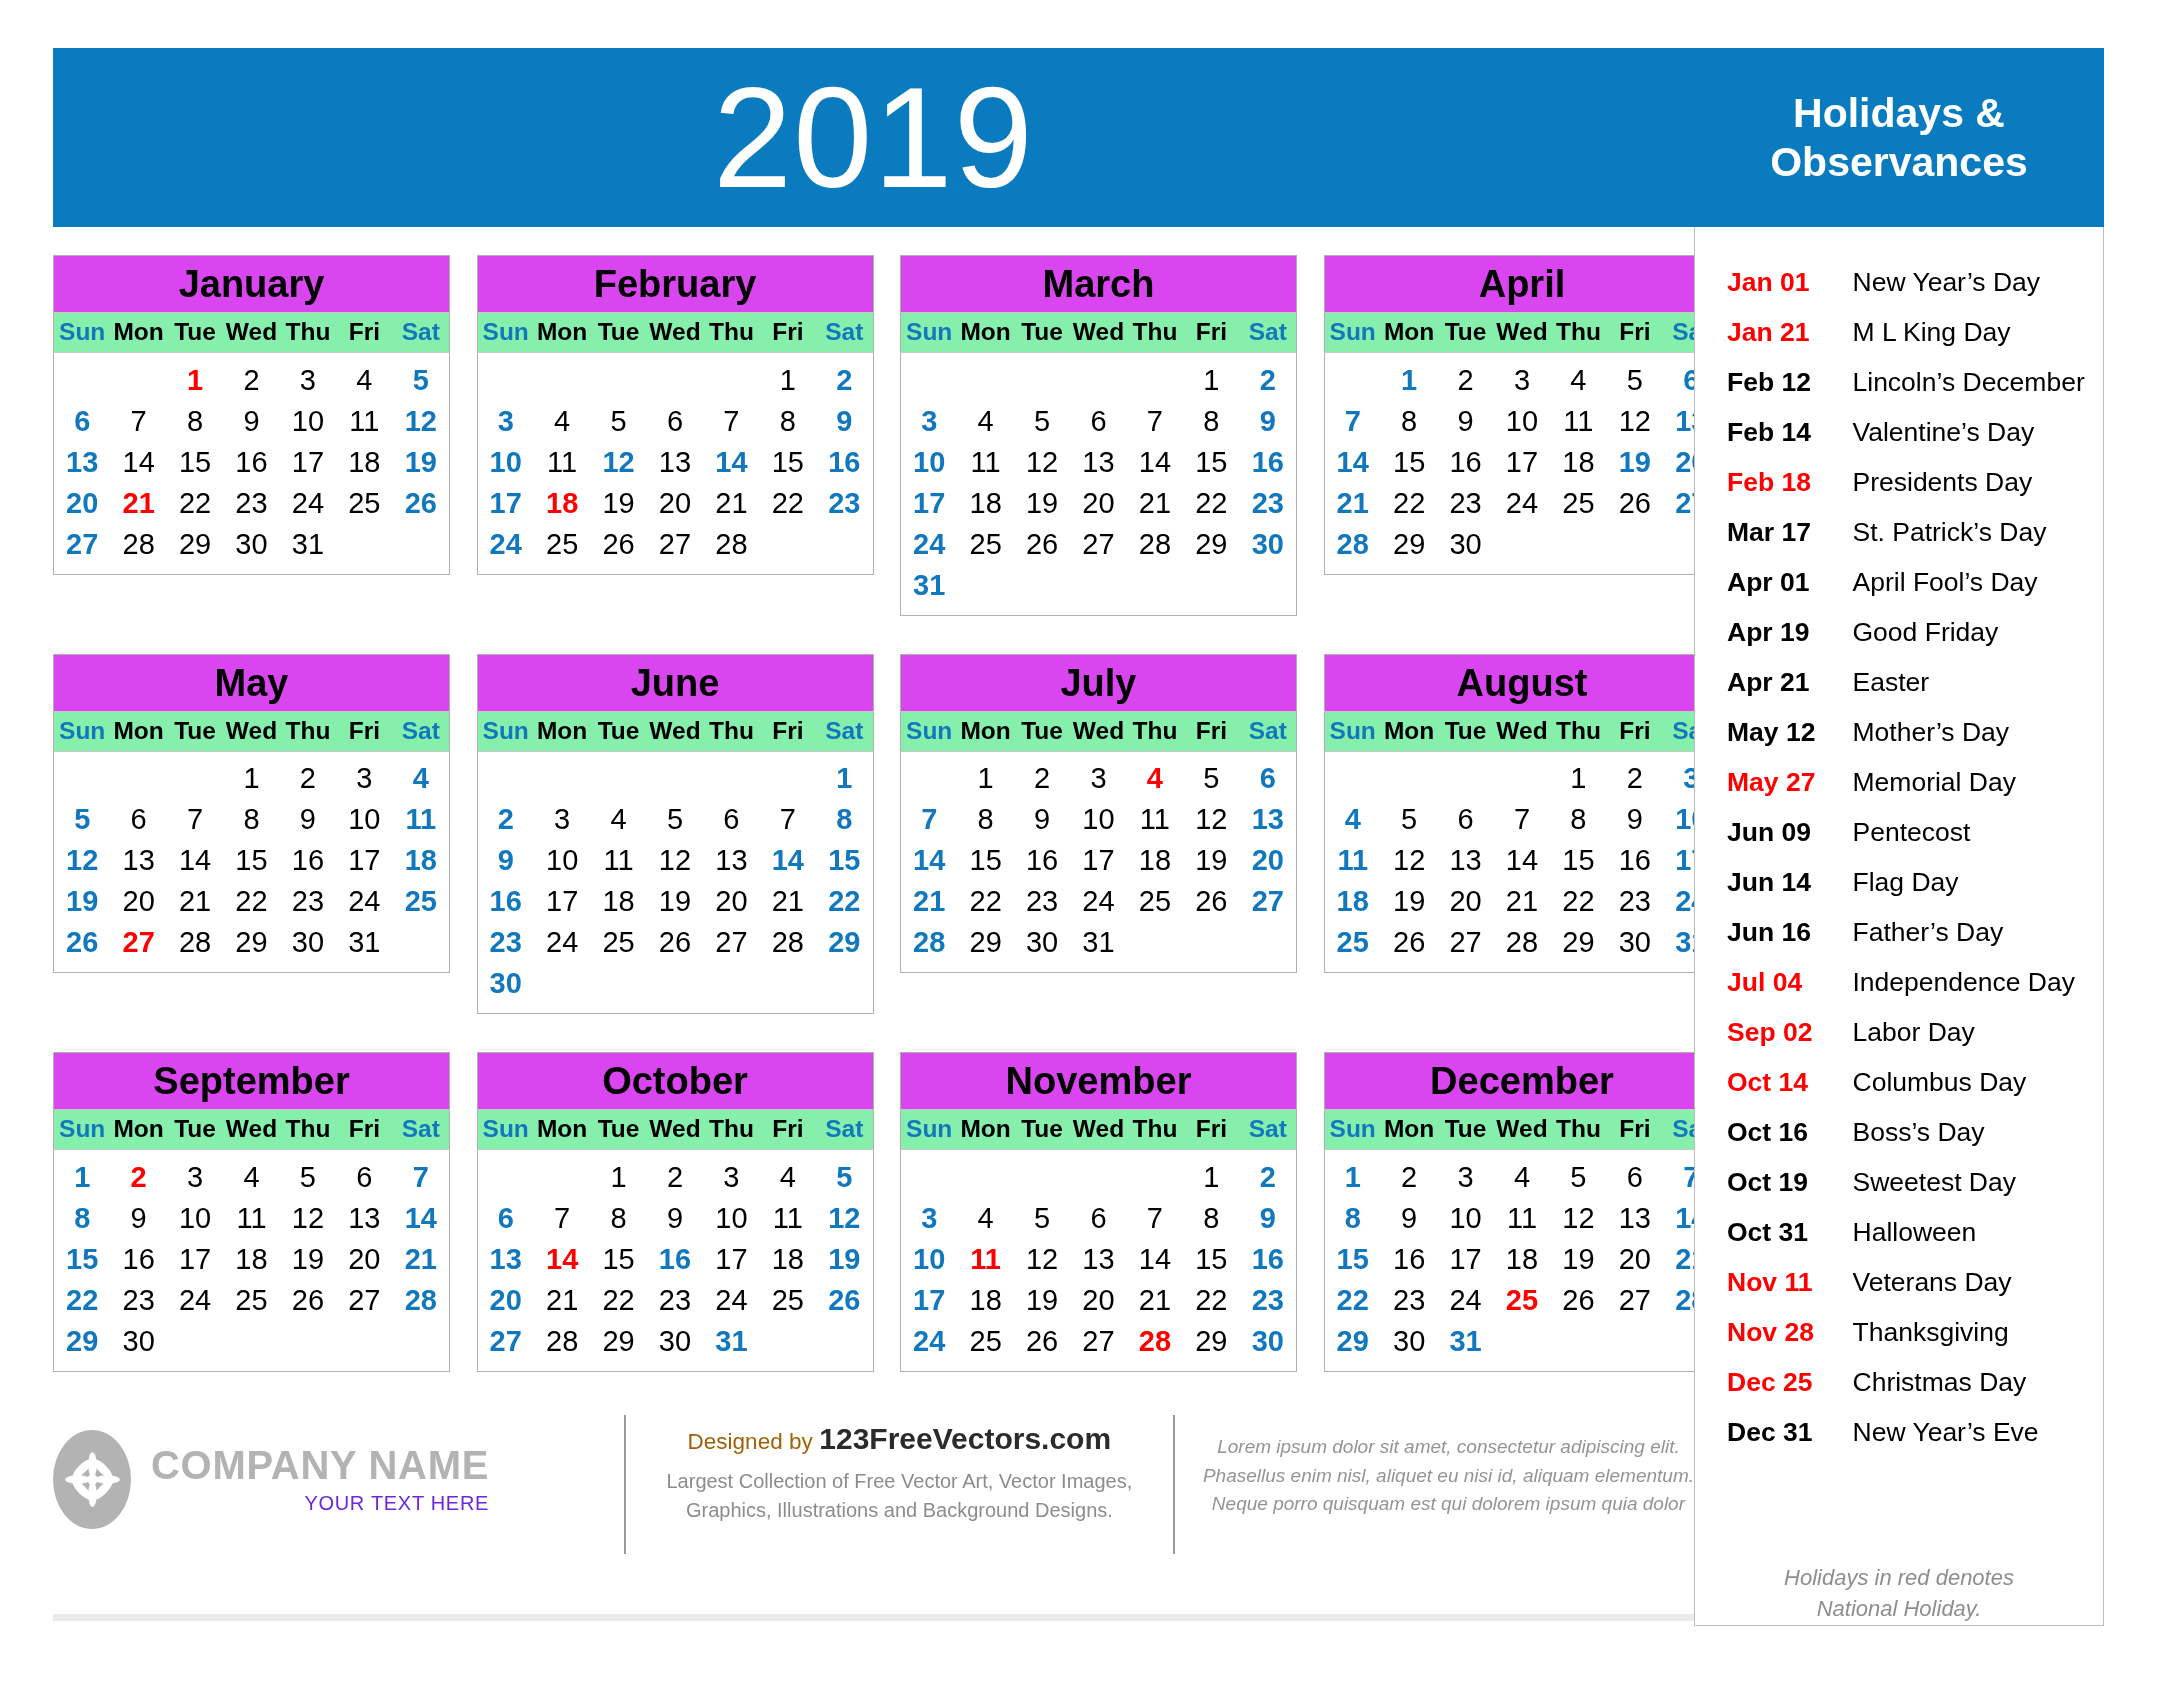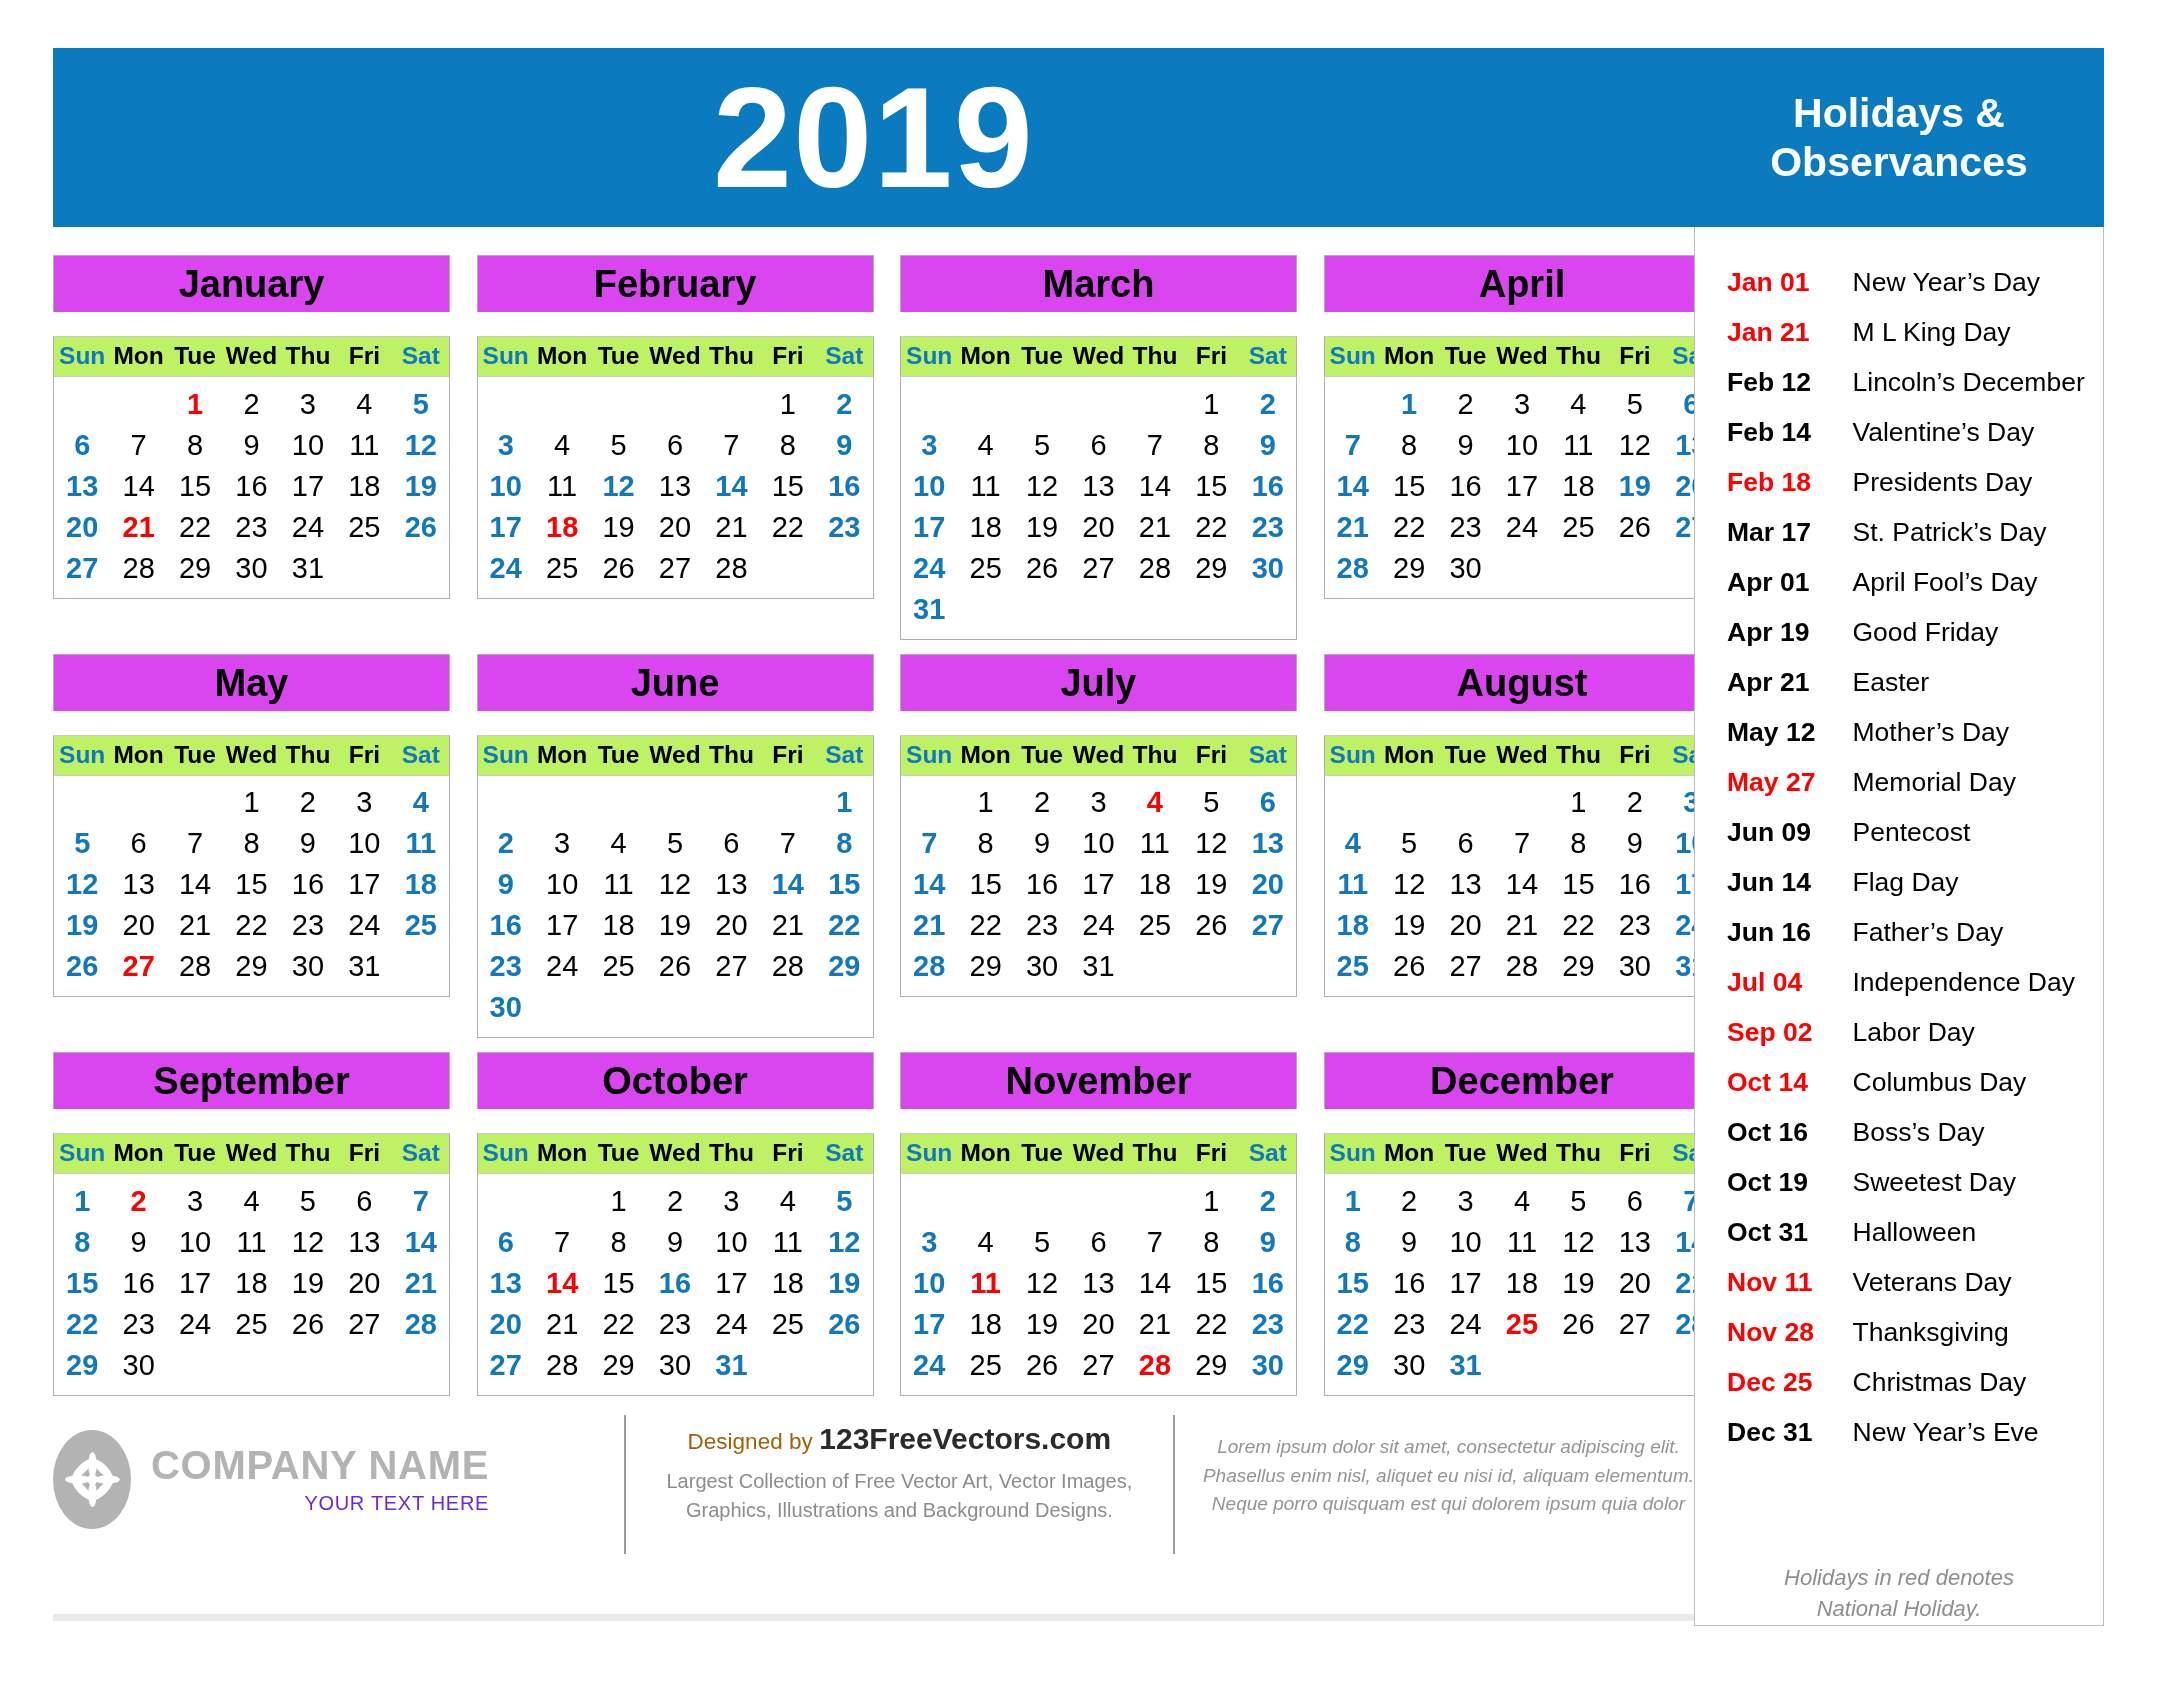--- a/index.html
+++ b/index.html
@@ -38,21 +38,21 @@
     height: 179px;
     background: #0B7BC0;
     display: flex;
     align-items: center;
     justify-content: center;
     box-sizing: border-box;
   }
   #year-title {
     color: #ffffff;
     font-size: 142px;
-    font-weight: bold;
+    font-weight: normal;
     line-height: 1;
     letter-spacing: 1.3px;
     font-family: "Liberation Sans", sans-serif;
   }
 
   
   #months-grid {
     margin-top: 28px;
     width: 1641px;
     display: grid;
@@ -77,31 +77,30 @@
     background: #d946ef;
     box-sizing: border-box;
   }
   .month-name {
     font-size: 38px;
     font-weight: bold;
     color: #000000;
     line-height: 1;
   }
   .dow-row {
-    background: #bef264;
+    background: #86efac;
     border-left: 1.3px solid #b0b0b0;
     border-right: 1.3px solid #b0b0b0;
     border-top: 0.7px solid #c9c9c9;
     border-bottom: 0.7px solid #c9c9c9;
     display: grid;
     grid-template-columns: repeat(7, 1fr);
     height: 41px;
     align-items: center;
     box-sizing: border-box;
-    margin-top: 24px;
   }
   .dow {
     text-align: center;
     font-size: 24.5px;
     font-weight: bold;
     color: #000000;
     line-height: 1;
   }
   .dow.weekend { color: #1278BE; }
 

